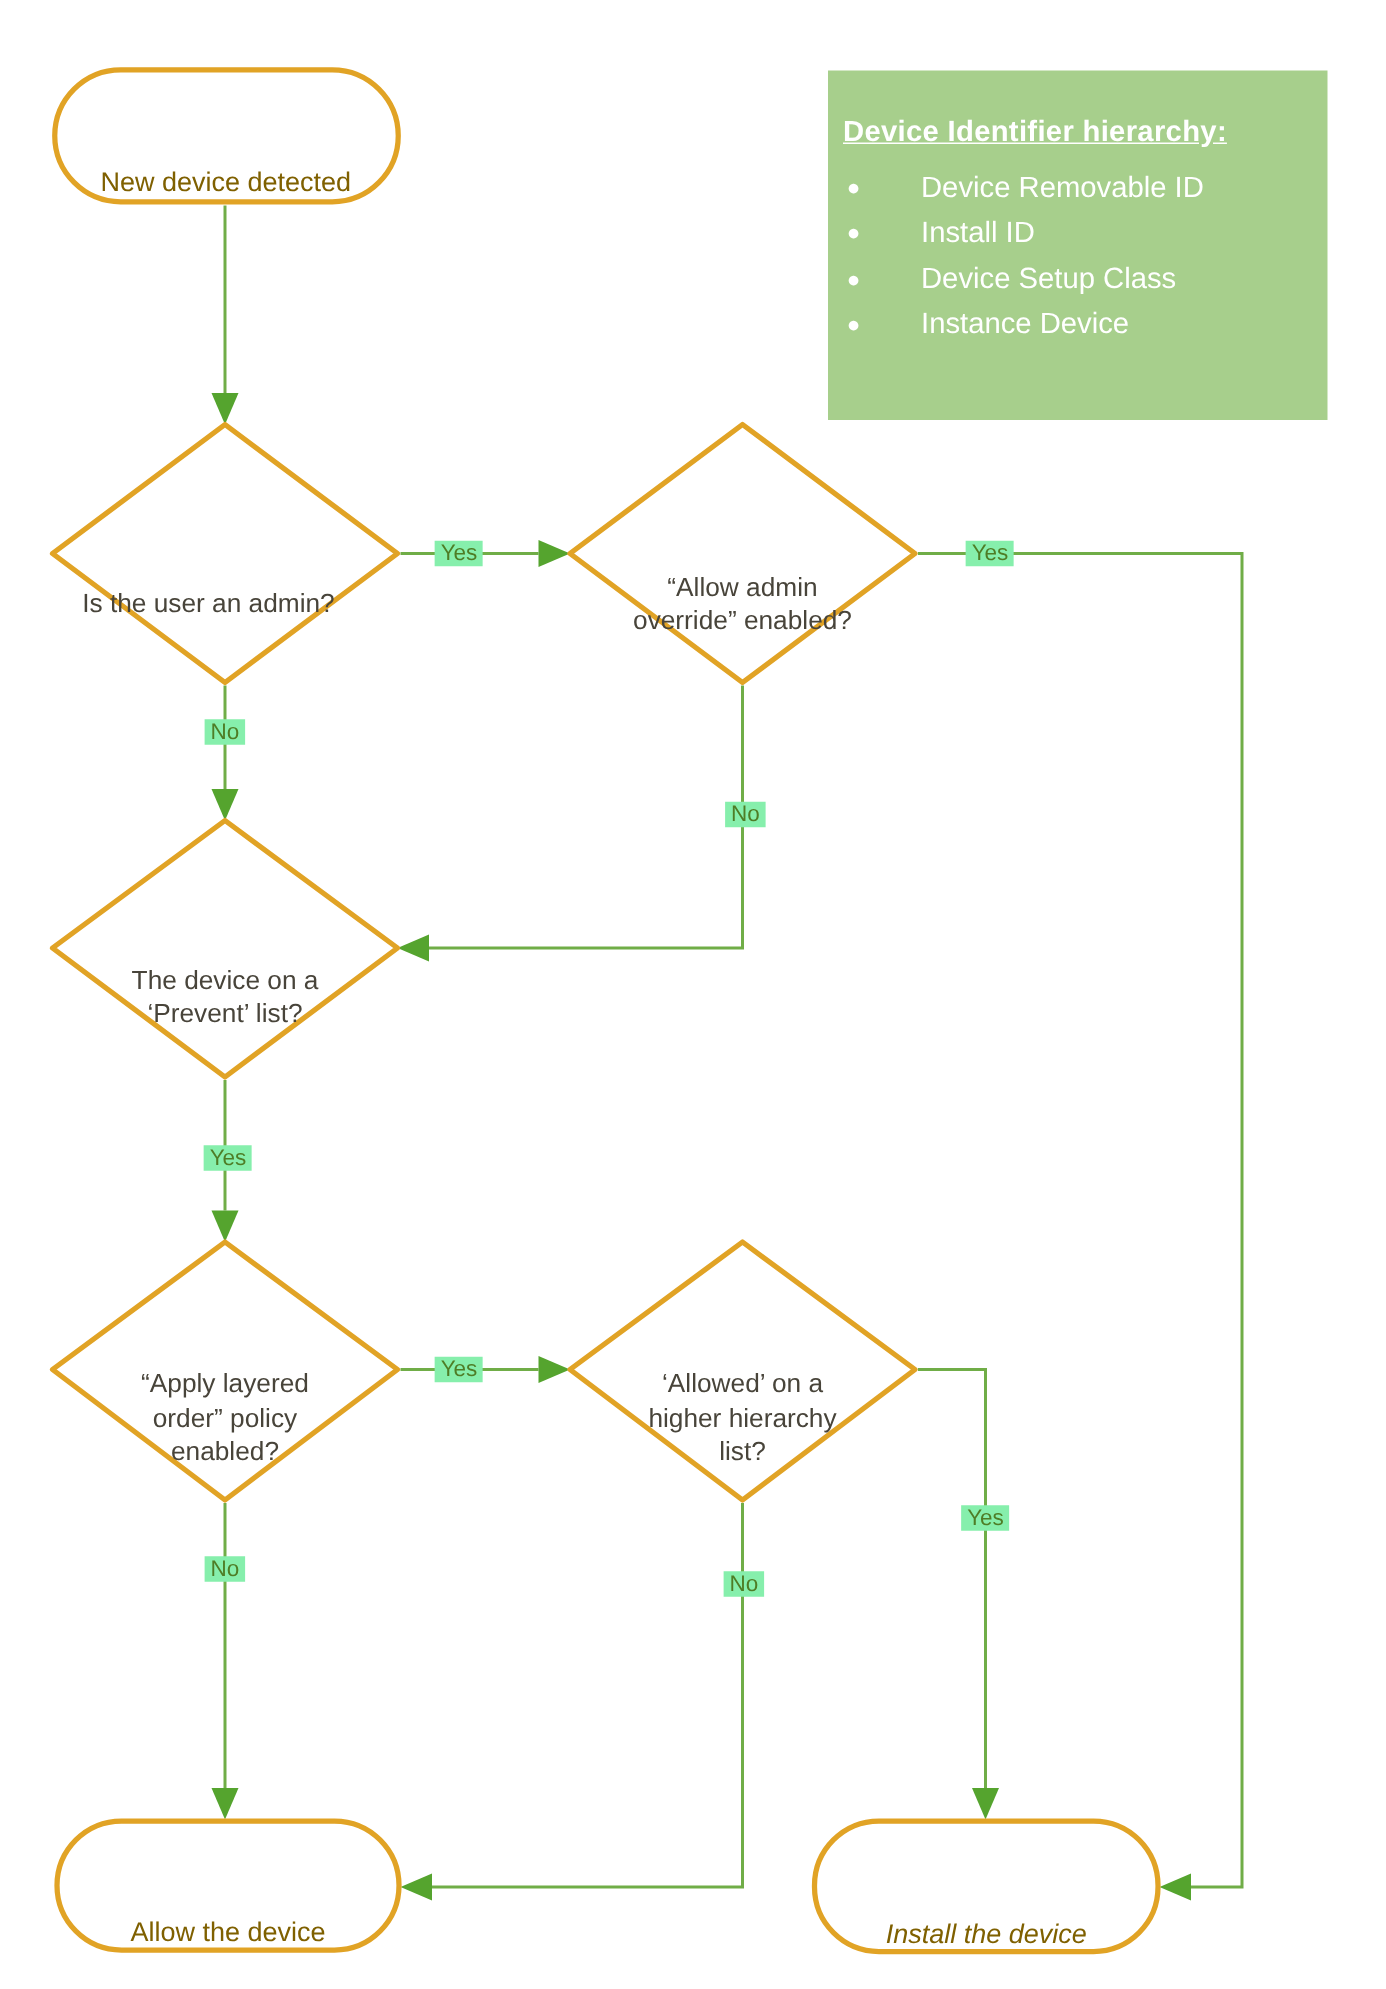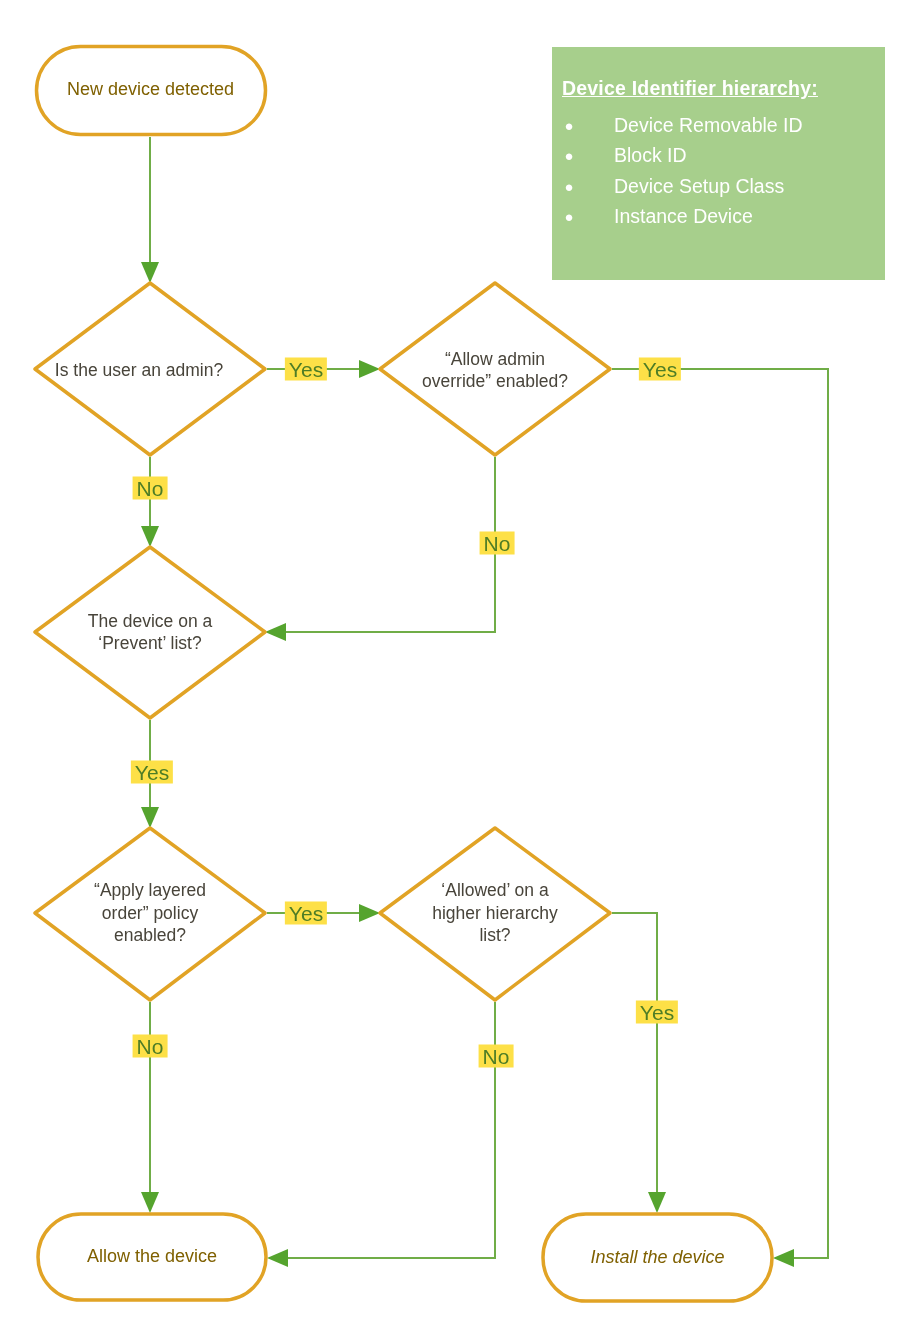--- a/index.html
+++ b/index.html
@@ -2,28 +2,28 @@
 <html><head>
 <meta charset="utf-8">
 <style>
   html,body{margin:0;padding:0;background:#ffffff;}
   body{font-family:"Liberation Sans", sans-serif;}
   #canvas{position:relative;width:924px;height:1326px;background:#ffffff;overflow:hidden;}
   #wires{position:absolute;left:0;top:0;width:924px;height:1326px;}
 
   .node-label{
     position:absolute;display:flex;align-items:center;justify-content:center;
-    text-align:center;line-height:1.28;pointer-events:none;
+    text-align:center;line-height:1.28;pointer-events:none;margin-top:32px;
   }
   .terminator-text{color:#7F6000;font-size:18px;}
   .diamond-text{color:#48443A;font-size:17.5px;}
 
   .edge-label{
     position:absolute;transform:translate(-50%,-50%);
-    background:#fde047;color:#4E7D26;font-size:21px;line-height:1;
+    background:#86efac;color:#4E7D26;font-size:15px;line-height:1;
     padding:1px 4px;white-space:nowrap;
   }
 
   .legend{
     position:absolute;left:552px;top:47px;width:333px;height:233px;
     background:#A7CF8C;color:#ffffff;box-sizing:border-box;
     padding:30px 10px 0 10px;font-size:19.5px;
   }
   .legend-title{
     font-weight:bold;text-decoration:underline;margin:0 0 10px 0;
@@ -105,21 +105,21 @@
   <span class="edge-label" style="left:496px;top:1056px;">No</span>
 
   <div class="legend">
     <div class="legend-title">Device Identifier hierarchy:</div>
     <div class="legend-row">
       <span class="legend-bullet">●</span>
       <span class="legend-item-text">Device Removable ID</span>
     </div>
     <div class="legend-row">
       <span class="legend-bullet">●</span>
-      <span class="legend-item-text">Block ID</span>
+      <span class="legend-item-text">Install ID</span>
     </div>
     <div class="legend-row">
       <span class="legend-bullet">●</span>
       <span class="legend-item-text">Device Setup Class</span>
     </div>
     <div class="legend-row">
       <span class="legend-bullet">●</span>
       <span class="legend-item-text">Instance Device</span>
     </div>
   </div>

